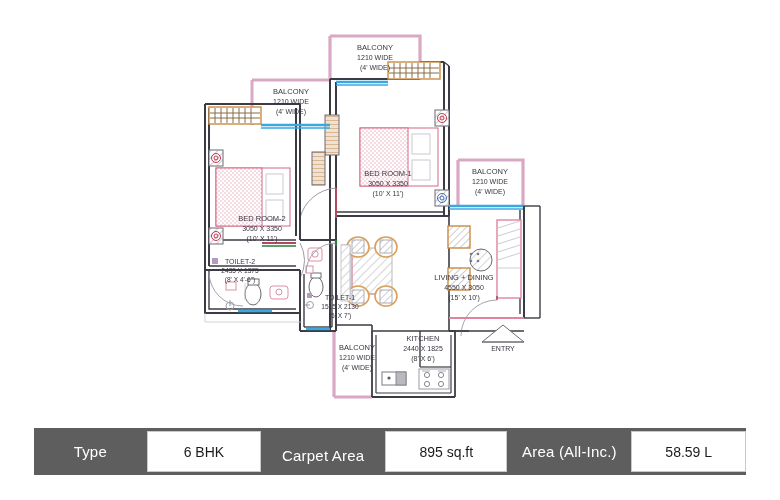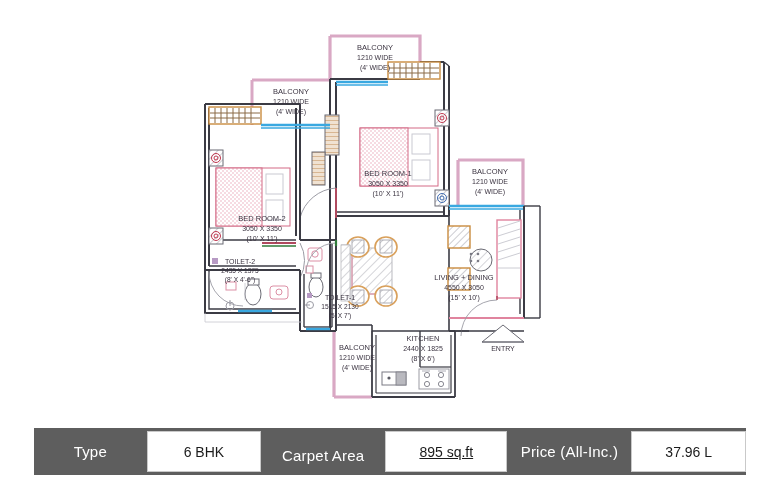--- a/index.html
+++ b/index.html
@@ -23,21 +23,21 @@
     background:#5e5e5e;
   }
   .spec-value{
     display:flex;align-items:center;justify-content:center;
     background:#ffffff;color:#1b1b1b;font-size:14px;
     border:1px solid #c9c9c9;margin:3px 0;box-sizing:border-box;
   }
   .w-type-l{width:118px;}
   .w-type-v{width:120px;}
   .w-area-l{width:130px;margin-top:7px;}
-  .w-area-v{width:128px;text-decoration:underline;}
+  .w-area-v{width:128px;}
   .w-price-l{width:130px;}
   .w-price-v{width:120px;}
 
   
   .rl{font-family:"Liberation Sans","DejaVu Sans",sans-serif;fill:#3a3340;}
 </style>
 </head>
 <body>
 
 <div id="plan-wrap">
@@ -337,15 +337,15 @@
     <text x="503" y="351" font-size="7">ENTRY</text>
   </g>
 </svg>
 </div>
 
 <div id="spec-bar">
   <div class="spec-label w-type-l">Type</div>
   <div class="spec-value w-type-v">6 BHK</div>
   <div class="spec-label w-area-l">Carpet Area</div>
   <div class="spec-value w-area-v">895 sq.ft</div>
-  <div class="spec-label w-price-l">Price (All-Inc.)</div>
-  <div class="spec-value w-price-v">37.96 L</div>
+  <div class="spec-label w-price-l">Area (All-Inc.)</div>
+  <div class="spec-value w-price-v">58.59 L</div>
 </div>
 
 </body></html>

